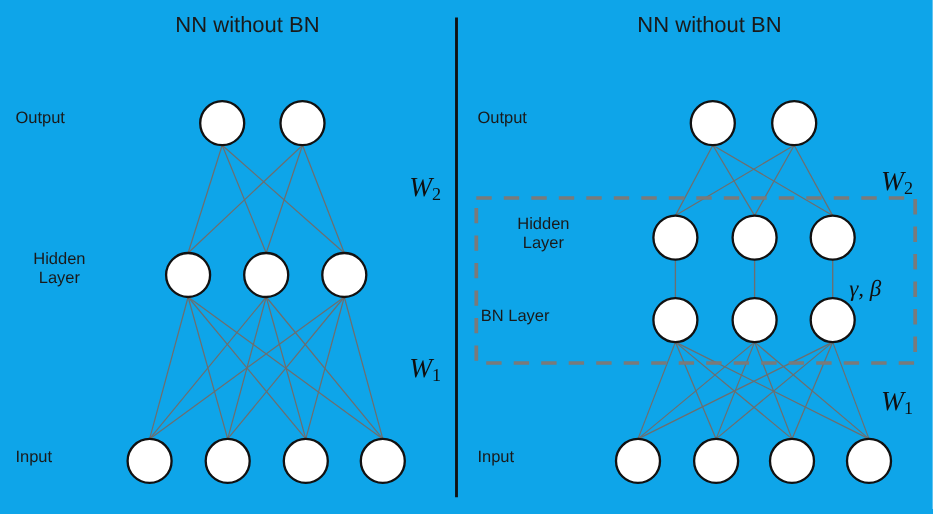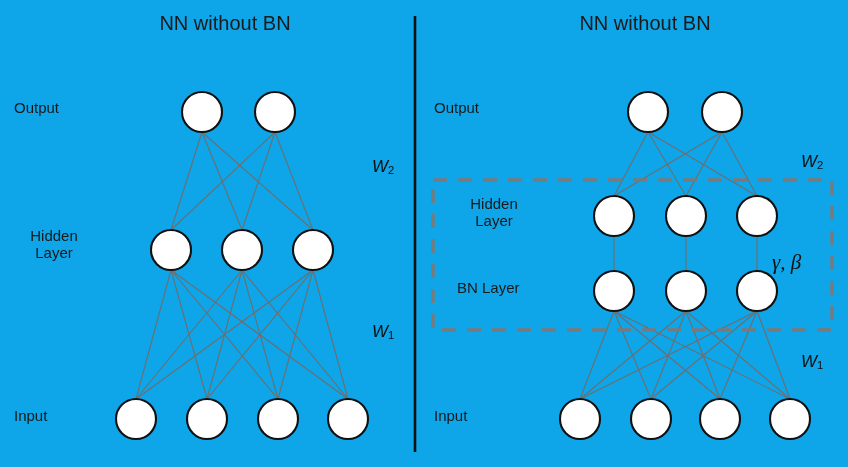--- a/index.html
+++ b/index.html
@@ -33,23 +33,23 @@
   .row-label {
     position: absolute;
     font-size: 15px;
     color: #1a1a1a;
     white-space: nowrap;
     line-height: 1.12;
     font-family: "Liberation Sans", sans-serif;
   }
   .math-label {
     position: absolute;
-    font-size: 17px;
+    font-size: 25px;
     color: #101010;
-    font-family: Liberation Sans, sans-serif;
+    font-family: Liberation Serif, serif;
     font-style: italic;
     white-space: nowrap;
   }
   .math-label sub {
     font-size: 0.66em;
     font-style: normal;
     vertical-align: -0.22em;
   }
   .greek-label {
     position: absolute;
@@ -185,21 +185,21 @@
 
   <div class="panel-title" style="left: 545px; top: 12px; width: 200px;">NN without BN</div>
 
   <div class="row-label" style="left: 434px; top: 100px;">Output</div>
 
   <div class="row-label" style="left: 448px; top: 196px; text-align: center; width: 92px;">
     <span>Hidden</span><br>
     <span>Layer</span>
   </div>
 
-  <div class="row-label" style="left: 457px; top: 280px; text-align: right;">BN Layer</div>
+  <div class="row-label" style="left: 437px; top: 280px; text-align: right;">BN Layer</div>
 
   <div class="row-label" style="left: 434px; top: 408px;">Input</div>
 
   <div class="math-label" style="left: 801px; top: 152px;">
     <span>W</span><sub>2</sub>
   </div>
 
   <div class="greek-label" style="left: 772px; top: 250px; font-family: Liberation Serif, serif;">γ, β</div>
 
   <div class="math-label" style="left: 801px; top: 352px;">

